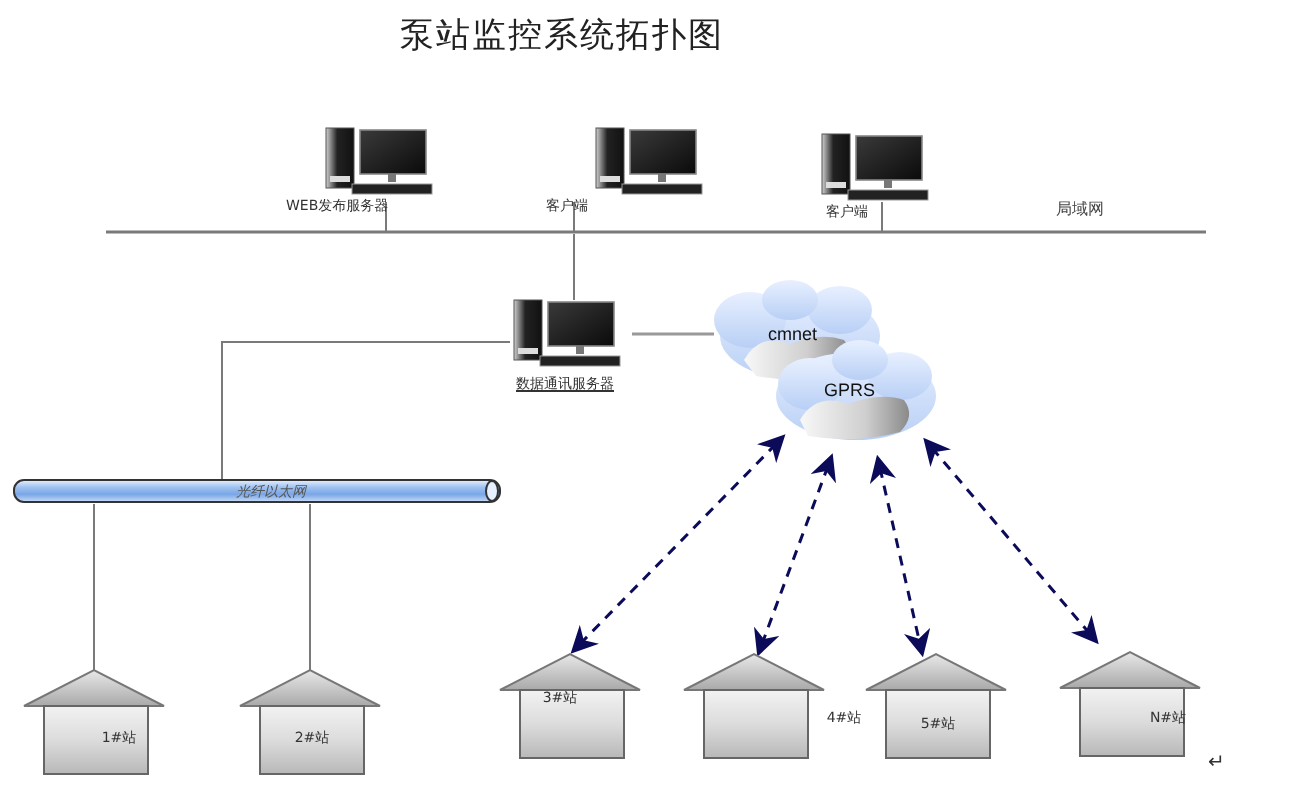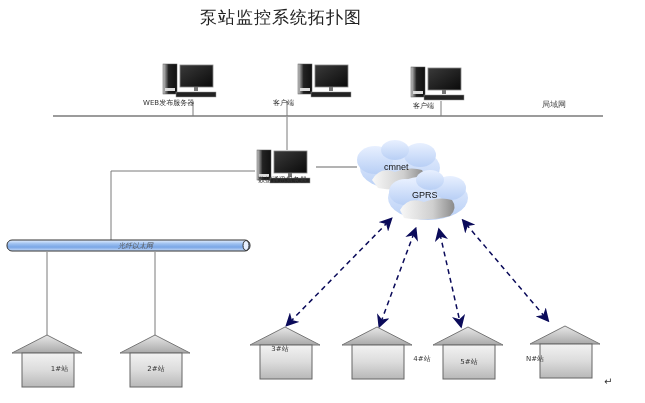--- a/index.html
+++ b/index.html
@@ -152,29 +152,29 @@
     <polygon points="0,18 35,0 70,18" fill="url(#houseRoof)" stroke="#777" stroke-width="1"></polygon>
     <rect x="10" y="18" width="52" height="34" fill="url(#houseBody)" stroke="#666" stroke-width="1"></rect>
   </g>
 </svg>
 
 <div class="abs title">泵站监控系统拓扑图</div>
 
 <div class="abs lbl" style="left:127px; top:98px;margin-left:16px;">WEB发布服务器</div>
 <div class="abs lbl" style="left:273px; top:98px;">客户端</div>
 <div class="abs lbl" style="left:413px; top:101px;">客户端</div>
-<div class="abs lan-lbl" style="left:542px; top:99px;">局域网</div>
+<div class="abs lan-lbl" style="left:528px; top:99px;">局域网</div>
 
-<div class="abs lbl" style="left:258px; top:175px;">数据通讯服务器</div>
+<div class="abs lbl" style="left:258px; top:187px;text-decoration:underline;">数据通讯服务器</div>
 
 <div class="abs cloud-lbl" style="left:384px; top:162px;">cmnet</div>
 <div class="abs cloud-lbl" style="left:412px; top:190px;">GPRS</div>
 
 <div class="abs bus-lbl" style="left:118px; top:241px;">光纤以太网</div>
 
 <div class="abs station-lbl" style="left:22px; top:364px; width:75px;">1#站</div>
 <div class="abs station-lbl" style="left:130px; top:364px; width:52px;">2#站</div>
 <div class="abs station-lbl" style="left:260px; top:344px; width:40px;">3#站</div>
 <div class="abs station-lbl" style="left:352px; top:354px; width:52px;padding-left:44px;">4#站</div>
 <div class="abs station-lbl" style="left:443px; top:357px; width:52px;">5#站</div>
-<div class="abs station-lbl" style="left:512px; top:354px; width:32px;text-align:right;">N#站</div>
+<div class="abs station-lbl" style="left:568px; top:354px; width:32px;">N#站</div>
 
 <div class="abs para-mark" style="left:604px; top:376px;">↵</div>
 
 </body></html>

